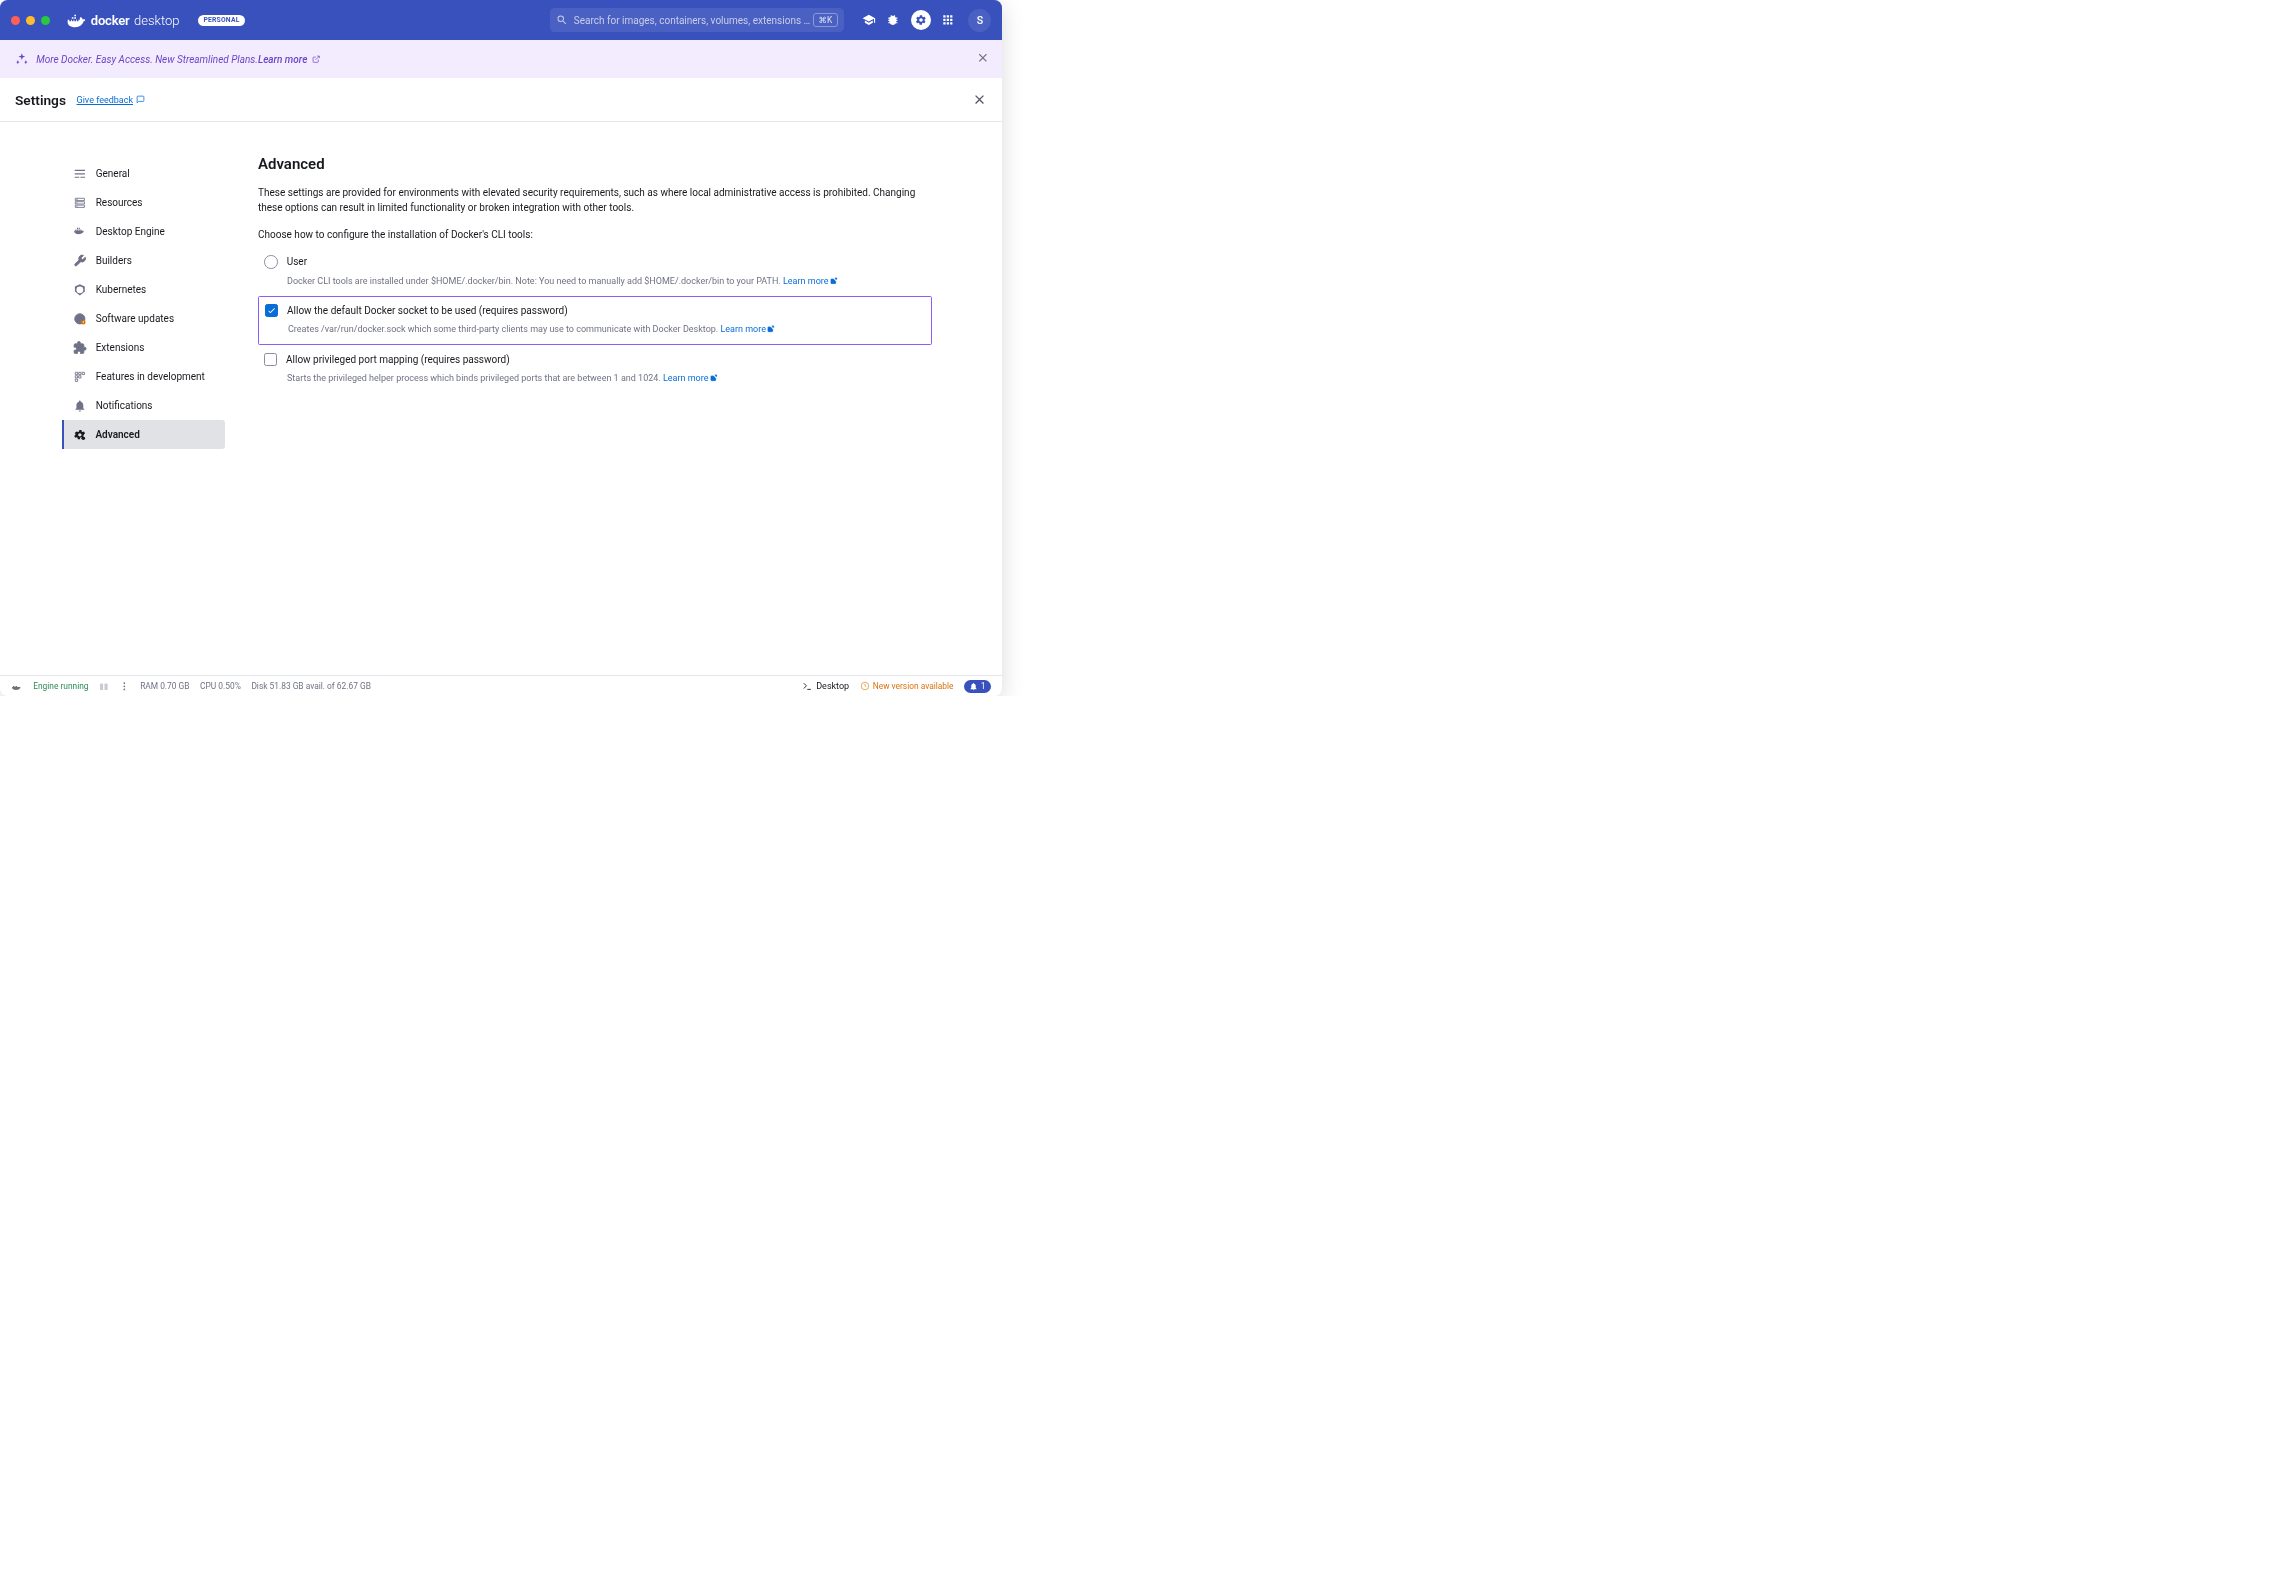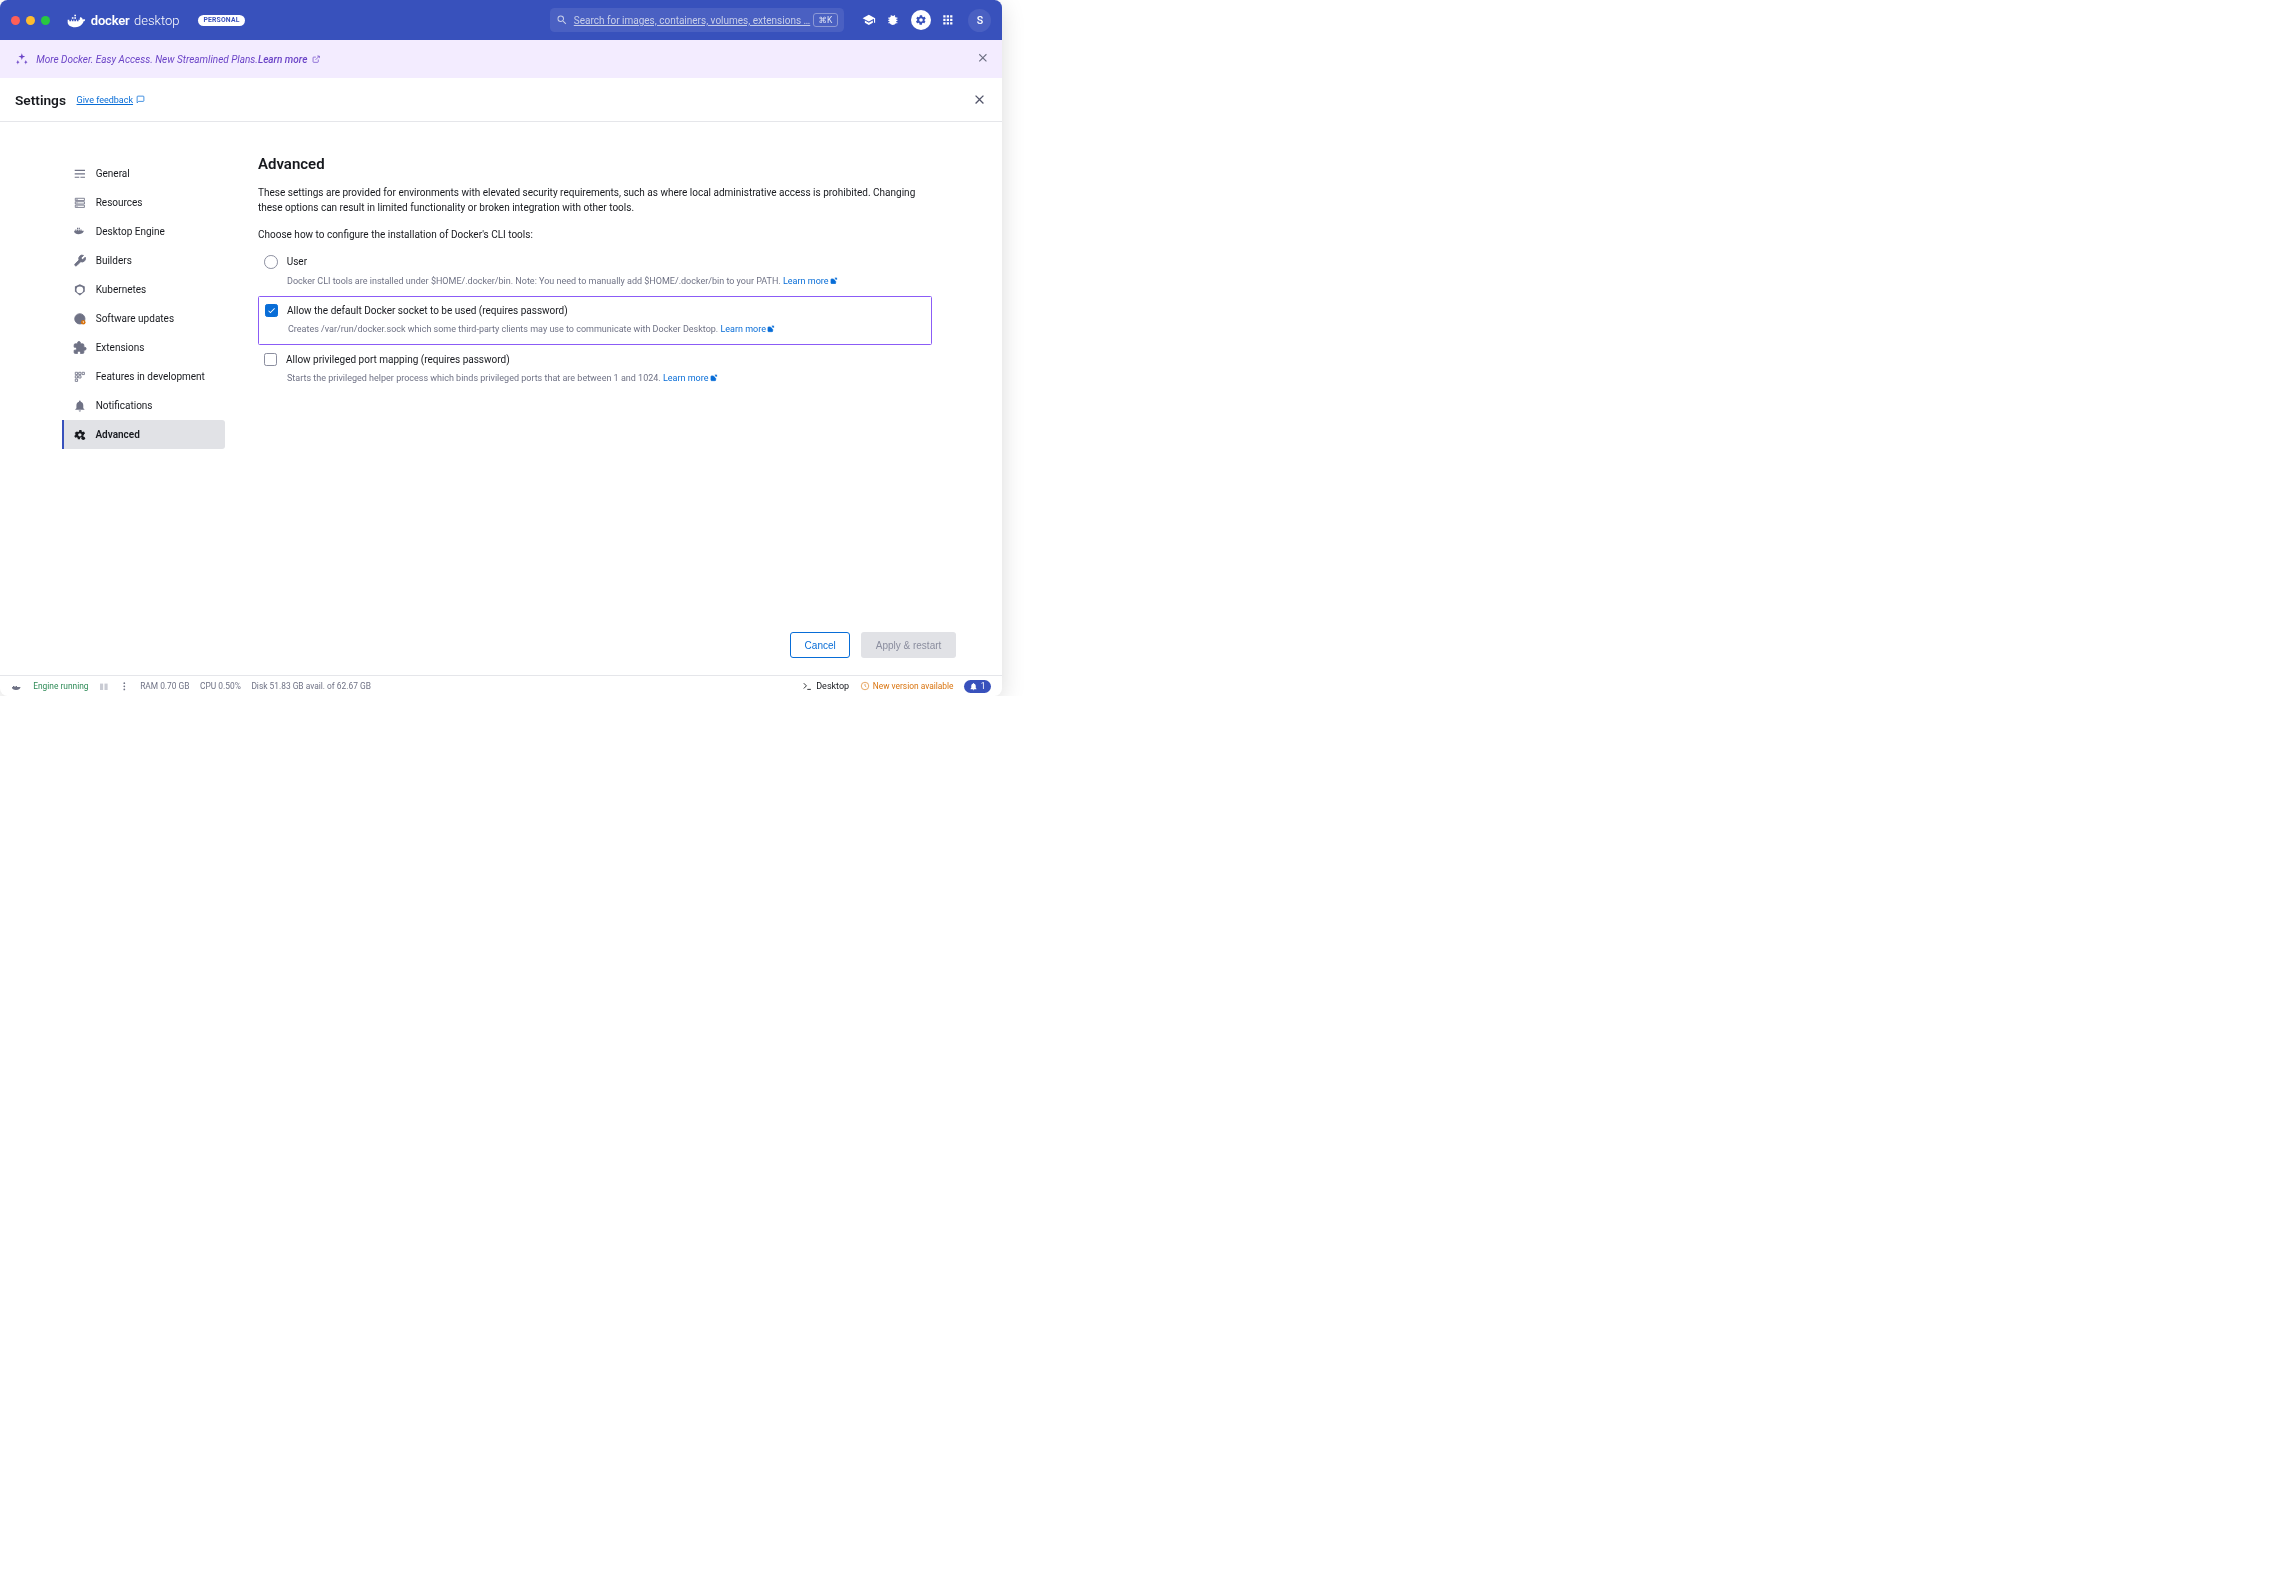--- a/index.html
+++ b/index.html
@@ -12,21 +12,21 @@
 .tl { width: 9px; height: 9px; border-radius: 50%; }
 .tl.red { background: #ff5f57; } .tl.yellow { background: #febc2e; } .tl.green { background: #28c840; }
 .brand { display: flex; align-items: center; gap: 4.6px; color: #fff; font-size: 13px; }
 .brand svg { width: 20px; height: 15px; }
 .brand .name { font-weight: 600; letter-spacing: -0.2px; }
 .brand .desktop { font-weight: 300; }
 .badge { background: #fff; color: #3851bc; font-size: 6.8px; font-weight: 700; padding: 1.5px 5.3px; border-radius: 6px; letter-spacing: 0.2px; margin-left: 14px; }
 .header-spacer { flex: 1; }
 .search { display: flex; align-items: center; background: #4a60c2; border-radius: 4.6px; height: 24px; padding: 0 6px; width: 294px; color: #c7cee9; font-size: 10px; }
 .search svg { width: 12px; height: 12px; margin-right: 6px; fill: #c7cee9; }
-.search .ph { flex: 1; text-decoration: underline; }
+.search .ph { flex: 1; }
 .kbd { border: 0.8px solid #8c99d6; border-radius: 3px; padding: 0.8px 4.6px; font-size: 8.4px; color: #dfe3f4; }
 .hicons { display: flex; align-items: center; gap: 10.6px; margin-left: 10.6px; }
 .hicons .ic { width: 13.7px; height: 13.7px; fill: #fff; cursor: pointer; }
 .gear-circle { width: 20px; height: 20px; border-radius: 50%; background: #fff; display: flex; align-items: center; justify-content: center; }
 .gear-circle svg { width: 12px; height: 12px; fill: #3851bc; }
 .avatar { width: 23px; height: 23px; border-radius: 50%; background: #4a60c2; color: #fff; display: flex; align-items: center; justify-content: center; font-size: 10.6px; font-weight: 500; margin-left: 3px; }
 
 
 .banner { background: #f3ecff; height: 38px; display: flex; align-items: center; padding: 0 15px; font-size: 10px; color: #6b44c7; position: relative; font-style: italic; }
 .banner svg.sparkle { width: 13.7px; height: 13.7px; margin-right: 7.6px; fill: #6b44c7; }
@@ -275,24 +275,20 @@
         </div>
         <div class="opt-help">
           <span>Starts the privileged helper process which binds privileged ports that are between 1 and 1024. </span><span class="lm2"><span>Learn more</span><svg viewBox="0 0 24 24" fill="none" stroke="#086dd7" stroke-width="2">
                 <path d="M18 13v6a2 2 0 01-2 2H5a2 2 0 01-2-2V8a2 2 0 012-2h6M15 3h6v6M10 14L21 3"></path>
               </svg></span>
         </div>
       </div>
     </div>
   </div>
 
-  <div class="actions">
-    <button class="btn cancel">Cancel</button>
-    <button class="btn apply">Apply &amp; restart</button>
-  </div>
 
   <div class="status">
     <svg class="whale" viewBox="0 0 24 18">
         <path fill="#6f7285" d="M4 8h2v2H4zM7 8h2v2H7zM10 8h2v2h-2zM2 11c0 3 3 5 8 5 6 0 9-4 9-6H2z"></path>
       </svg>
     <span class="eng">Engine running</span>
     <span class="sep">▮▮</span>
     <svg class="dots" viewBox="0 0 24 24">
         <circle cx="12" cy="5" r="2"></circle>
         <circle cx="12" cy="12" r="2"></circle>

